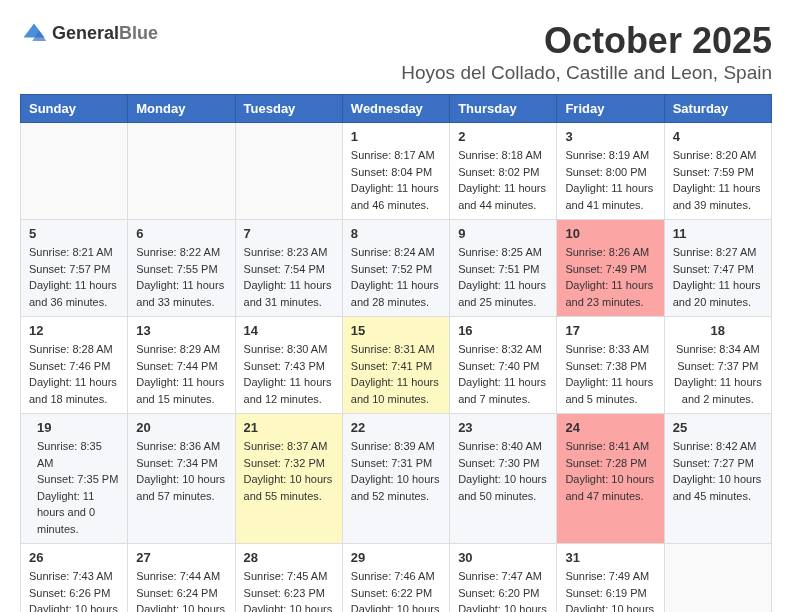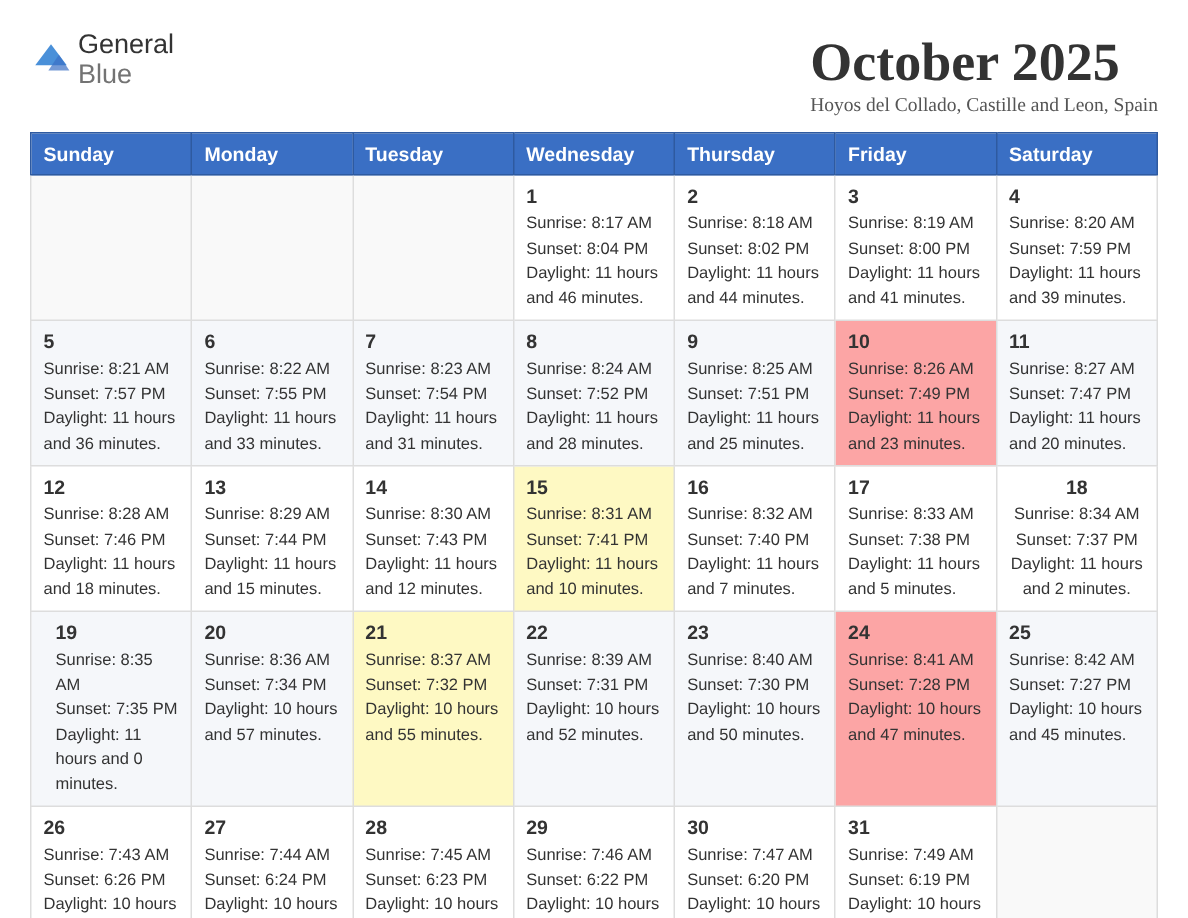--- a/index.html
+++ b/index.html
@@ -16,41 +16,41 @@
       justify-content: space-between;
       margin-bottom: 10px;
     }
     .logo {
       display: flex;
       align-items: center;
       gap: 4px;
     }
     .logo-text {
       display: flex;
-      flex-direction: column;
+      flex-direction: row;
       font-size: 18px;
-      font-weight: normal;
+      font-weight: bold;
       line-height: 1.1;
     }
     .logo-general { color: #333; }
     .logo-blue { color: #737373; }
     .logo-icon {
       width: 28px;
       height: 28px;
     }
     .title-block {
-      font-family: Liberation Serif, serif;
+      text-align: right;
     }
     .month-title {
       font-size: 36px;
       font-weight: bold;
       color: #333;
     }
     .location {
-      font-size: 13px;
+      font-size: 19px;
       color: #555;
     }
     .calendar {
       width: 100%;
       border-collapse: collapse;
       border: 1px solid #ccc;
     }
     .calendar th {
       background: #3a6fc4;
       color: #fff;

